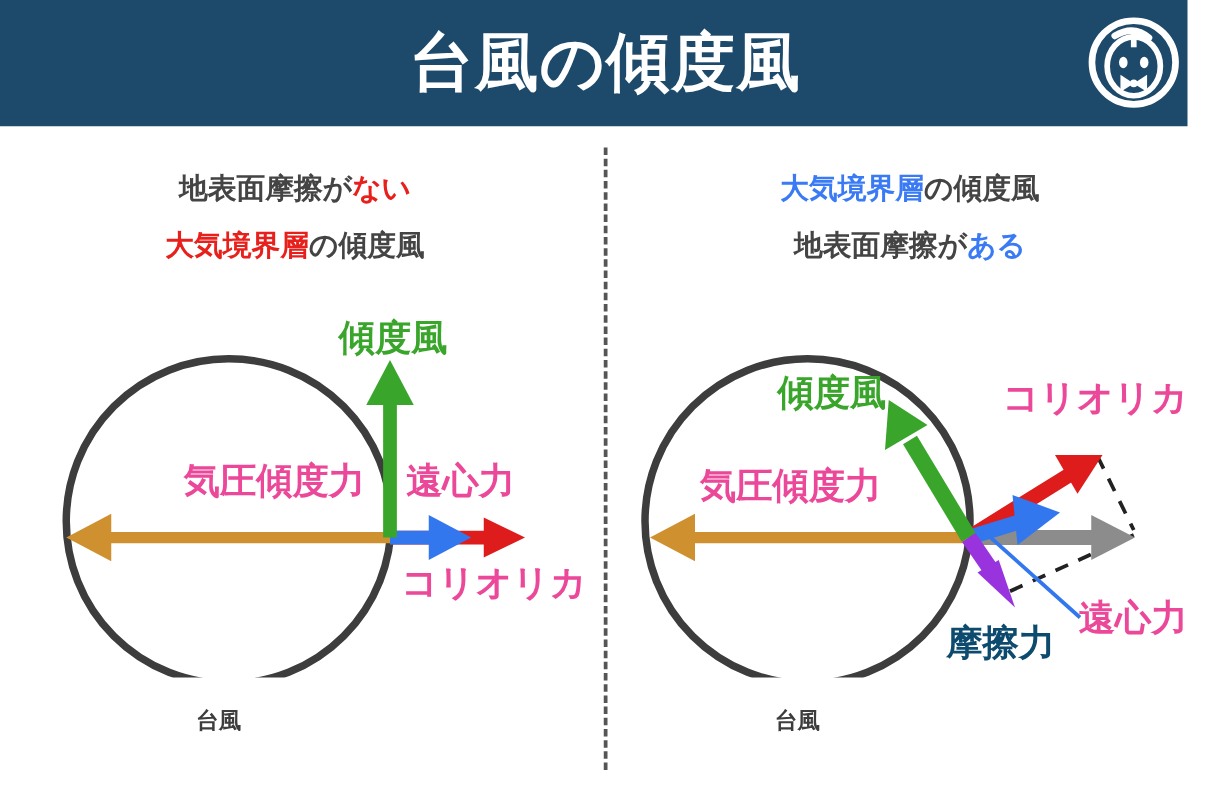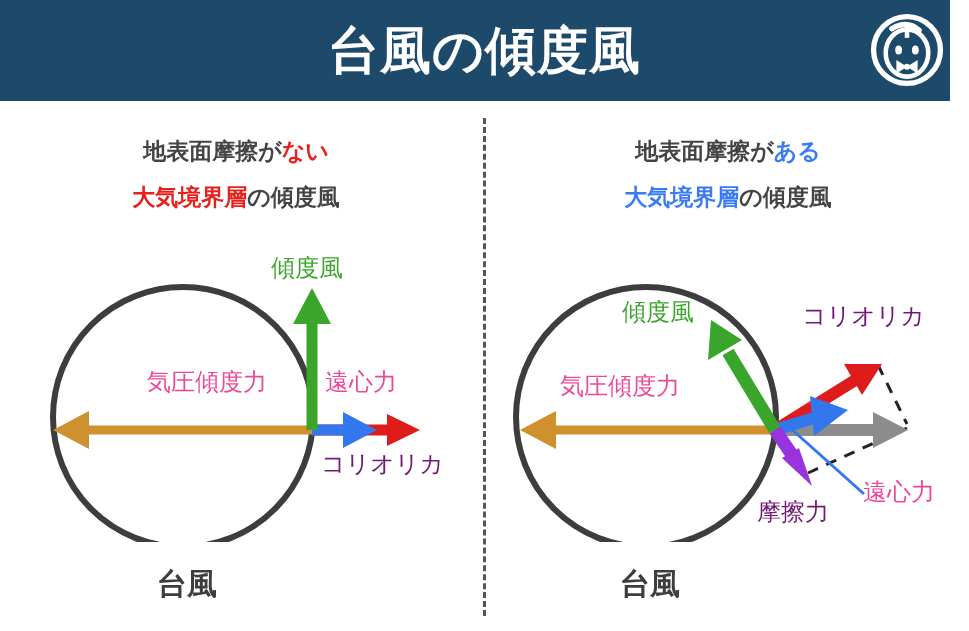--- a/index.html
+++ b/index.html
@@ -80,34 +80,34 @@
     top: 252px;
     width: 470px;
     height: 290px;
   }
   #diagram-left  { left: 5px; }
   #diagram-right { left: 492px; }
 
   
   .vlabel {
     position: absolute;
-    font-size: 24px;
-    font-weight: normal;
+    font-size: 29px;
+    font-weight: bold;
     white-space: nowrap;
     line-height: 1;
   }
   .c-green  { color: #3aa52b; }
   .c-orange { color: #ec4899; }
   .c-blue   { color: #ec4899; }
-  .c-red    { color: #701a75; }
-  .c-purple { color: #701a75; }
+  .c-red    { color: #ec4899; }
+  .c-purple { color: #0c4a6e; }
 
   .storm-label {
     position: absolute;
-    font-size: 30px;
+    font-size: 18px;
     font-weight: bold;
     color: #3d3d3d;
     white-space: nowrap;
   }
 </style>
 </head>
 <body>
 
 <div id="page">
 
@@ -132,24 +132,24 @@
     <div>
       <span class="hl-gray">地表面摩擦が</span><span class="hl-red">ない</span>
     </div>
     <div>
       <span class="hl-red">大気境界層</span><span class="hl-gray">の傾度風</span>
     </div>
   </div>
 
   <div id="heading-right" class="panel-heading">
     <div>
+      <span class="hl-blue">大気境界層</span><span class="hl-gray">の傾度風</span>
+    </div>
+    <div>
       <span class="hl-gray">地表面摩擦が</span><span class="hl-blue">ある</span>
-    </div>
-    <div>
-      <span class="hl-blue">大気境界層</span><span class="hl-gray">の傾度風</span>
     </div>
   </div>
 
   <div id="diagram-left" class="diagram">
     <svg width="470" height="290" viewBox="0 0 470 290">
 
       <circle cx="178" cy="165" r="130" fill="none" stroke="#3d3d3d" stroke-width="6"></circle>
 
       <g>
         <line x1="307" y1="178" x2="385" y2="178" stroke="#de1c1c" stroke-width="11"></line>

